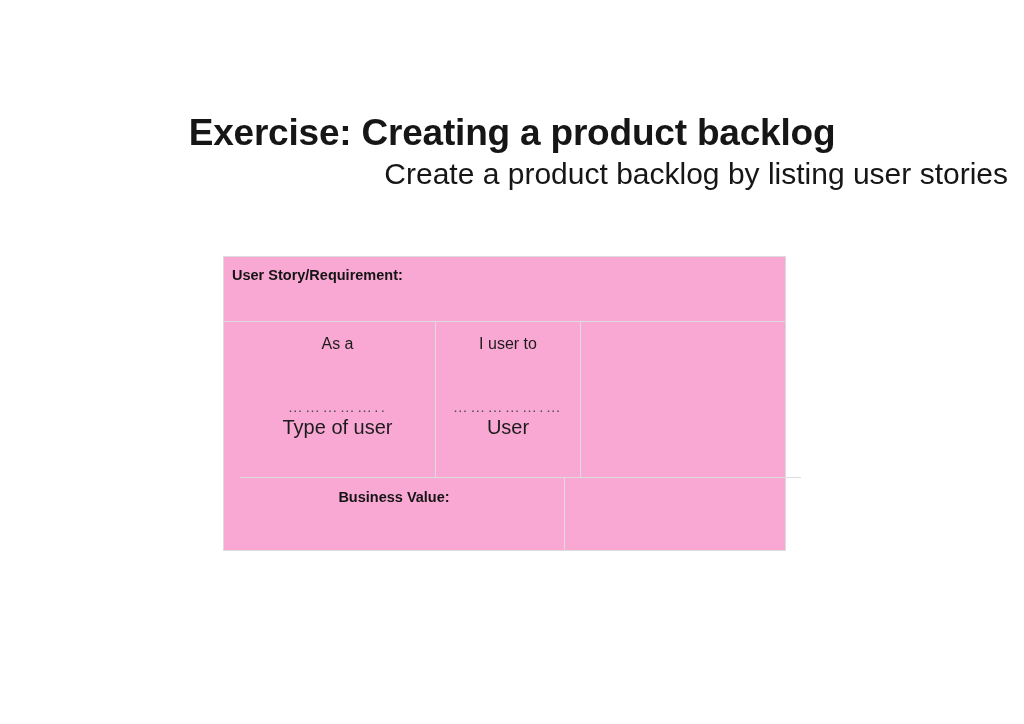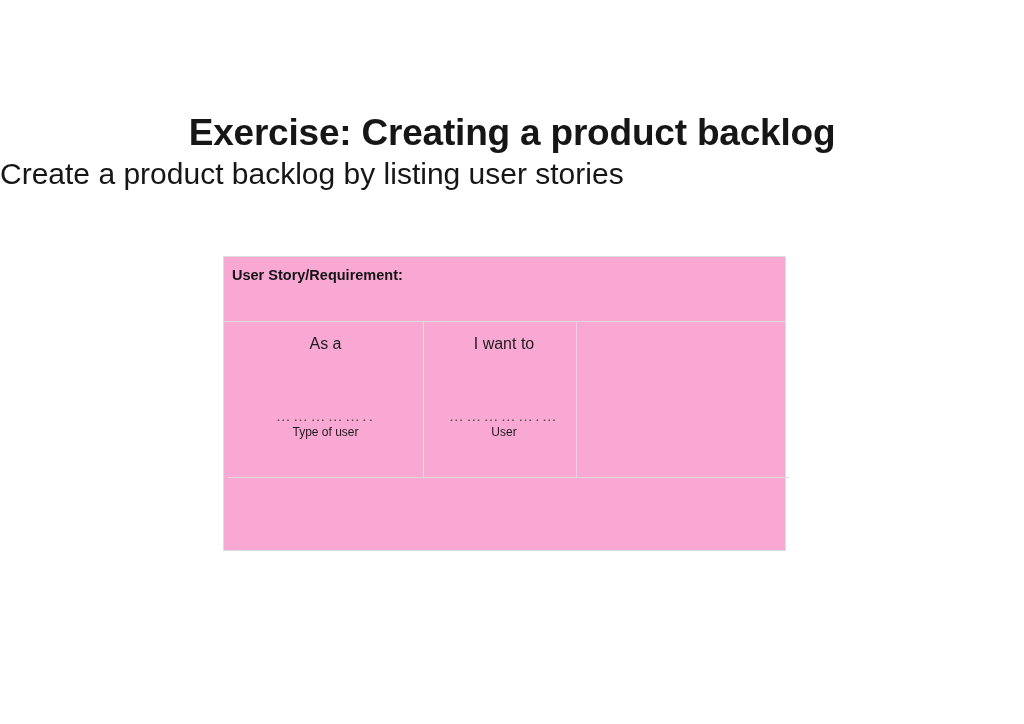--- a/index.html
+++ b/index.html
@@ -33,23 +33,23 @@
     font-size: 37px;
     font-weight: bold;
     letter-spacing: -0.2px;
     color: #161616;
     line-height: 1.1;
   }
 
   .slide-subtitle {
     position: absolute;
     left: 0;
-    right: 8px;
+    right: 16px;
     top: 157px;
-    text-align: left;
+    text-align: right;
     font-size: 30px;
     font-weight: normal;
     color: #161616;
     line-height: 1.15;
   }
 
   
   .story-table {
     position: absolute;
     left: 223px;
@@ -74,28 +74,27 @@
     position: absolute;
     left: 8px;
     top: 10px;
     font-size: 14.5px;
     font-weight: bold;
     color: #141414;
   }
 
   .row-story {
     position: absolute;
-    left: 4px;
+    left: 16px;
     top: 65px;
     width: 100%;
     height: 156px;
     border-bottom: 1px solid #dcdcdc;
     box-sizing: border-box;
     display: flex;
-    gap: 8px;
   }
   .story-cell {
     position: relative;
     box-sizing: border-box;
     border-right: 1px solid #dcdcdc;
     display: flex;
     flex-direction: column;
     align-items: center;
   }
   .story-cell.c1 { width: 196px; }
@@ -116,21 +115,21 @@
     font-size: 15px;
     letter-spacing: 2.3px;
     color: #4d4d4d;
     line-height: 0.72;
     text-align: center;
     white-space: nowrap;
   }
   .story-sub {
     margin-top: 3px;
     margin-bottom: 38px;
-    font-size: 12px;
+    font-size: 20px;
     font-weight: normal;
     color: #1c1c1c;
     text-align: center;
   }
 
   .row-footer {
     position: absolute;
     left: 0;
     top: 221px;
     width: 100%;
@@ -172,27 +171,30 @@
     <div class="row-story">
 
       <div class="story-cell c1">
         <span class="story-head">As a</span>
         <span class="story-fill"></span>
         <span class="story-blank">……………..</span>
         <span class="story-sub">Type of user</span>
       </div>
 
       <div class="story-cell c2">
-        <span class="story-head">I want to</span>
+        <span class="story-head">I user to</span>
         <span class="story-fill"></span>
         <span class="story-blank">…………….…</span>
         <span class="story-sub">User</span>
       </div>
 
 
     </div>
 
     <div class="row-footer">
+      <div class="footer-cell f1">
+        <span class="footer-label">Business Value:</span>
+      </div>
     </div>
 
   </div>
 
 </div>
 
 </body></html>

